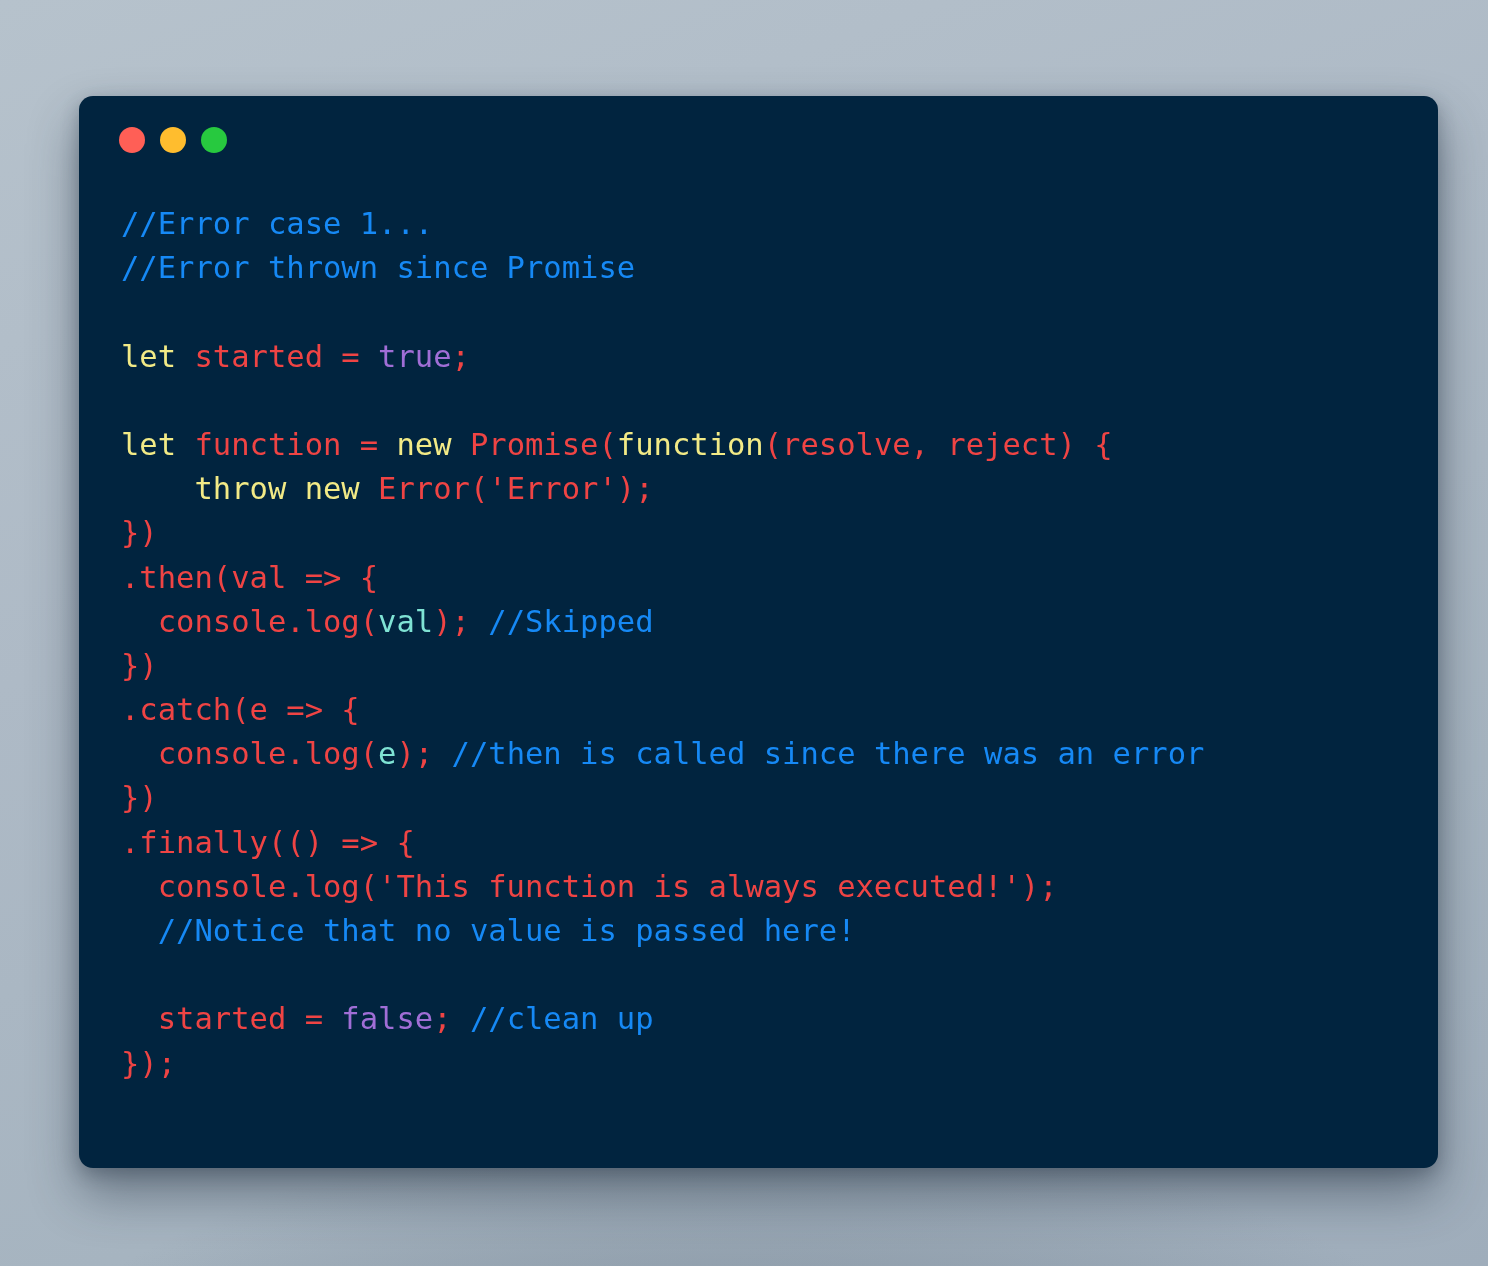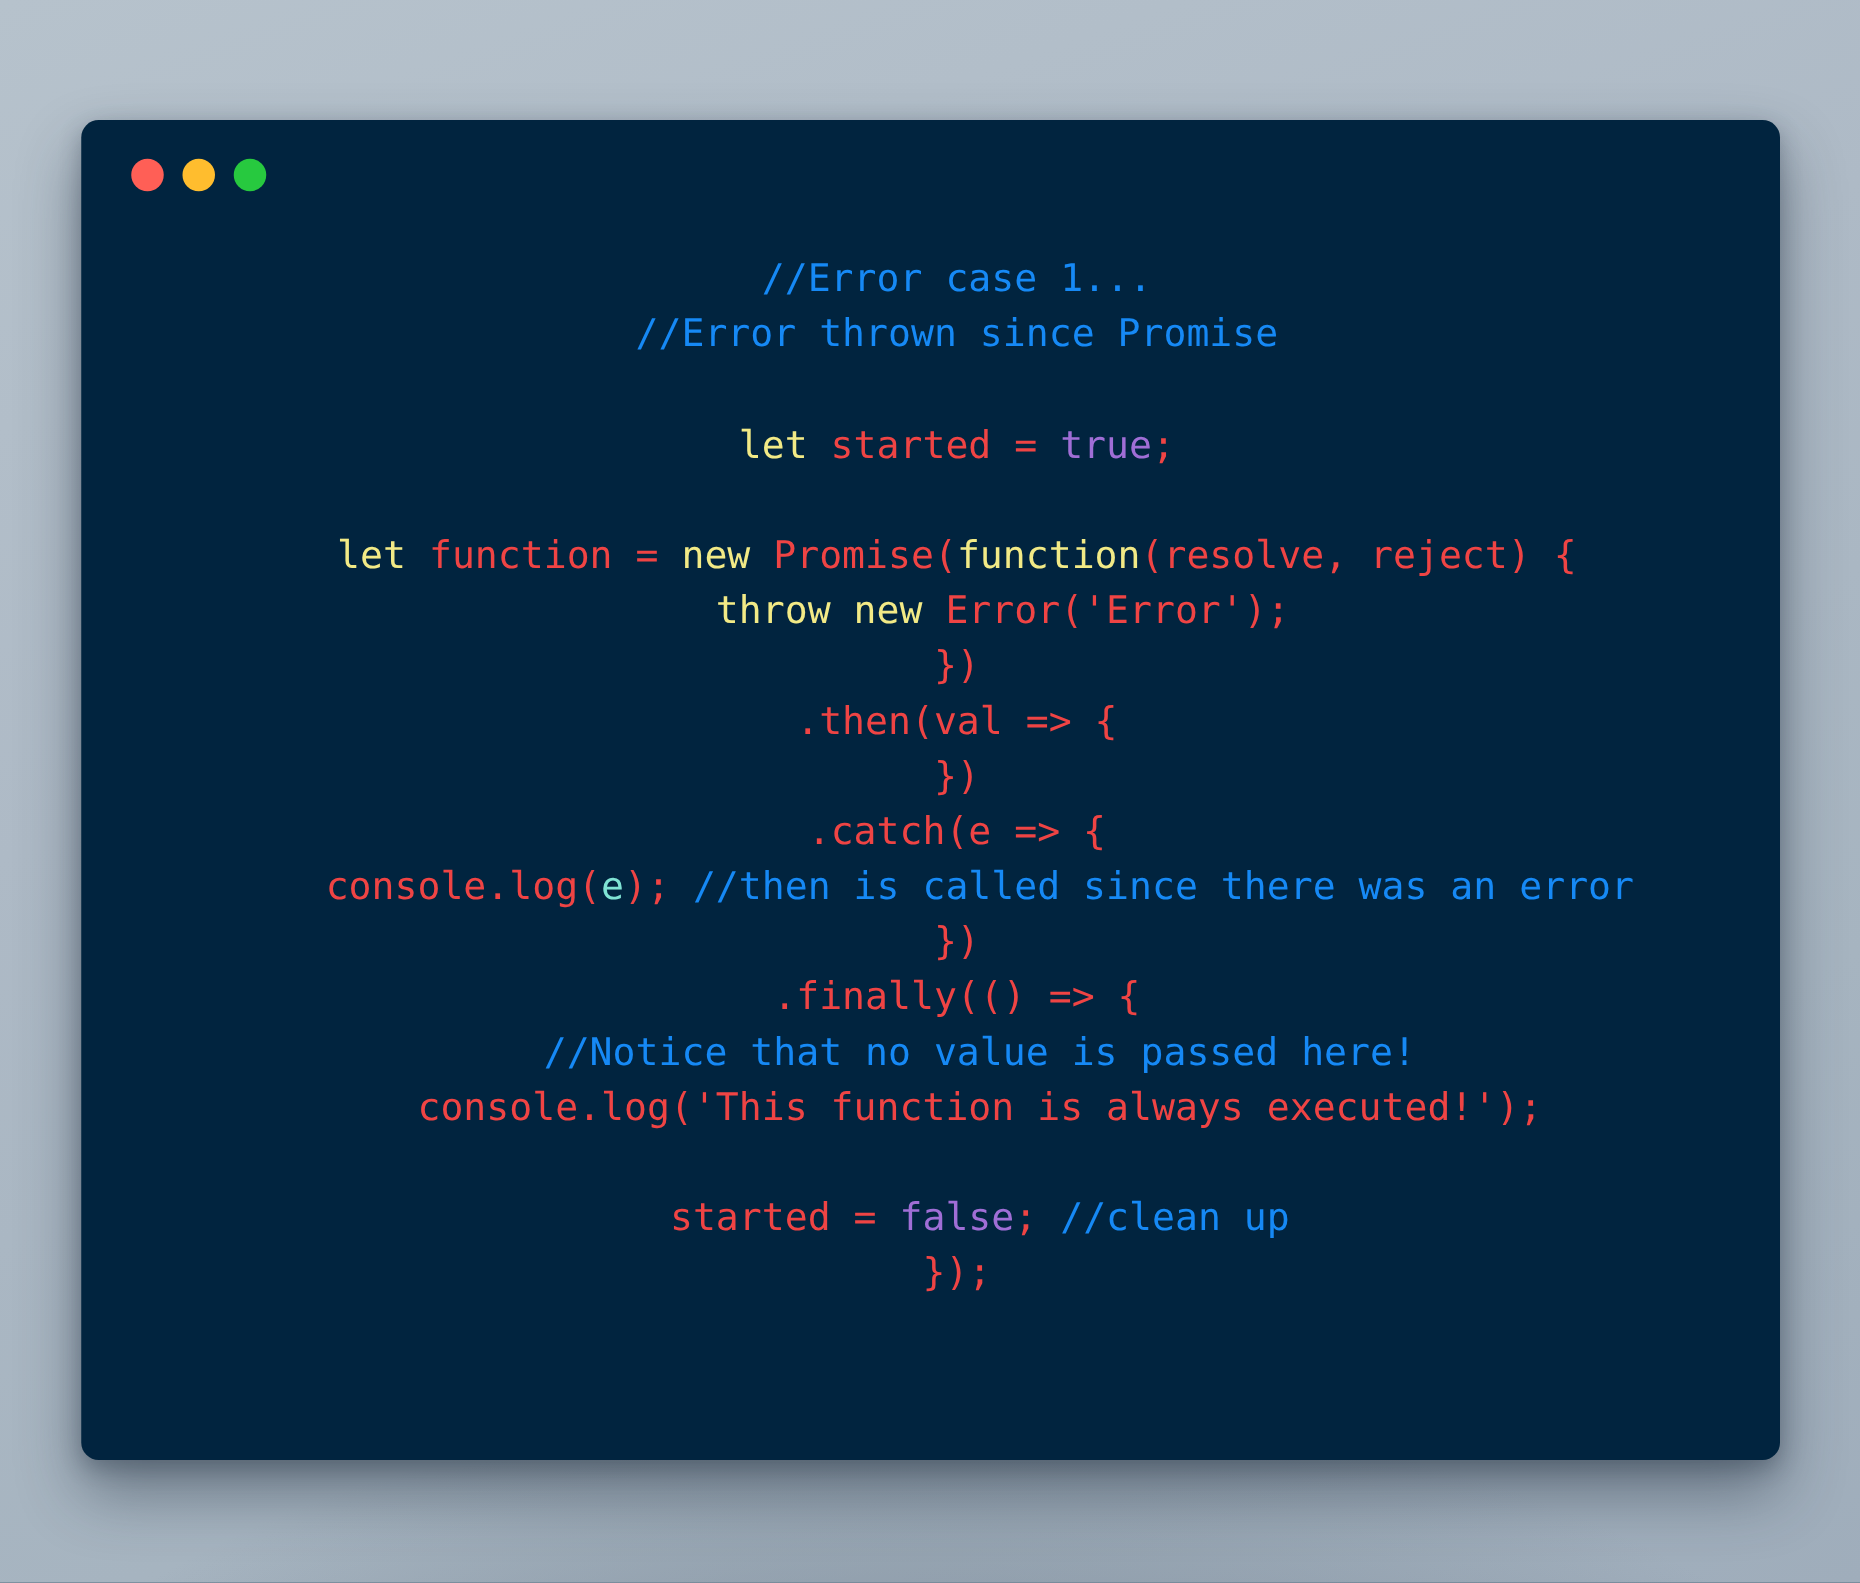--- a/index.html
+++ b/index.html
@@ -17,31 +17,30 @@
   #backdrop {
     position: absolute;
     inset: 0;
     background:
       radial-gradient(ellipse 1100px 520px at 50% 118%, rgba(60,72,86,0.55) 0%, rgba(100,115,130,0.28) 42%, rgba(160,175,190,0.0) 72%),
       linear-gradient(160deg, #b6c2cc 0%, #aebac6 38%, #a6b4c0 72%, #9fadbb 100%);
   }
 
   #window {
     position: absolute;
-    left: 65px;
+    left: 79px;
     top: 96px;
     width: 1359px;
     height: 1072px;
     background: #01243f;
     border-radius: 14px;
     box-shadow:
       0 26px 50px rgba(30,44,60,0.45),
       0 6px 18px rgba(30,44,60,0.30);
     overflow: hidden;
-    text-align: center;
   }
 
   #titlebar {
     position: absolute;
     left: 0;
     top: 0;
     width: 100%;
     height: 88px;
     display: flex;
     align-items: center;
@@ -104,25 +103,26 @@
   <div id="code">
       <div class="line"><span class="tok t-comment">//Error case 1...</span></div>
       <div class="line"><span class="tok t-comment">//Error thrown since Promise</span></div>
       <div class="line blank">&nbsp;</div>
       <div class="line"><span class="tok t-keyword">let</span><span class="tok t-plain"> started = </span><span class="tok t-bool">true</span><span class="tok t-plain">;</span></div>
       <div class="line blank">&nbsp;</div>
       <div class="line"><span class="tok t-keyword">let</span><span class="tok t-plain"> function = </span><span class="tok t-keyword">new</span><span class="tok t-plain"> Promise(</span><span class="tok t-keyword">function</span><span class="tok t-plain">(resolve, reject) {</span></div>
       <div class="line"><span class="tok t-plain">    </span><span class="tok t-keyword">throw new</span><span class="tok t-plain"> Error(</span><span class="tok t-string">'Error'</span><span class="tok t-plain">);</span></div>
       <div class="line"><span class="tok t-plain">})</span></div>
       <div class="line"><span class="tok t-plain">.then(val =&gt; {</span></div>
+      <div class="line"><span class="tok t-plain">  console.log(</span><span class="tok t-param">val</span><span class="tok t-plain">); </span><span class="tok t-comment">//Skipped</span></div>
       <div class="line"><span class="tok t-plain">})</span></div>
       <div class="line"><span class="tok t-plain">.catch(e =&gt; {</span></div>
       <div class="line"><span class="tok t-plain">  console.log(</span><span class="tok t-param">e</span><span class="tok t-plain">); </span><span class="tok t-comment">//then is called since there was an error</span></div>
       <div class="line"><span class="tok t-plain">})</span></div>
       <div class="line"><span class="tok t-plain">.finally(() =&gt; {</span></div>
+      <div class="line"><span class="tok t-plain">  console.log(</span><span class="tok t-string">'This function is always executed!'</span><span class="tok t-plain">);</span></div>
       <div class="line"><span class="tok t-plain">  </span><span class="tok t-comment">//Notice that no value is passed here!</span></div>
-      <div class="line"><span class="tok t-plain">  console.log(</span><span class="tok t-string">'This function is always executed!'</span><span class="tok t-plain">);</span></div>
       <div class="line blank">&nbsp;</div>
       <div class="line"><span class="tok t-plain">  started = </span><span class="tok t-bool">false</span><span class="tok t-plain">; </span><span class="tok t-comment">//clean up</span></div>
       <div class="line"><span class="tok t-plain">});</span></div>
     </div>
 
 </div>
 
 </body></html>

